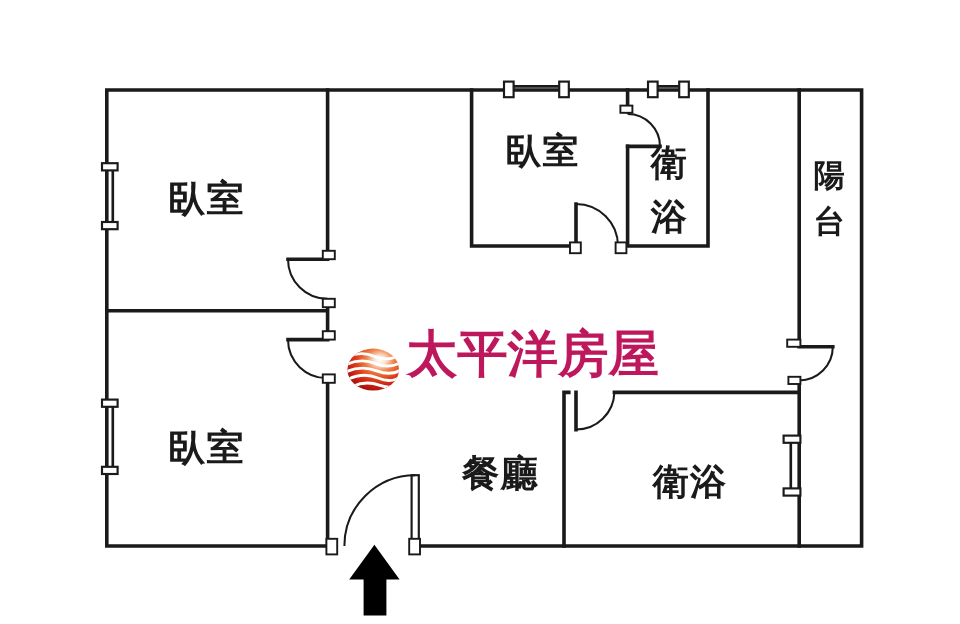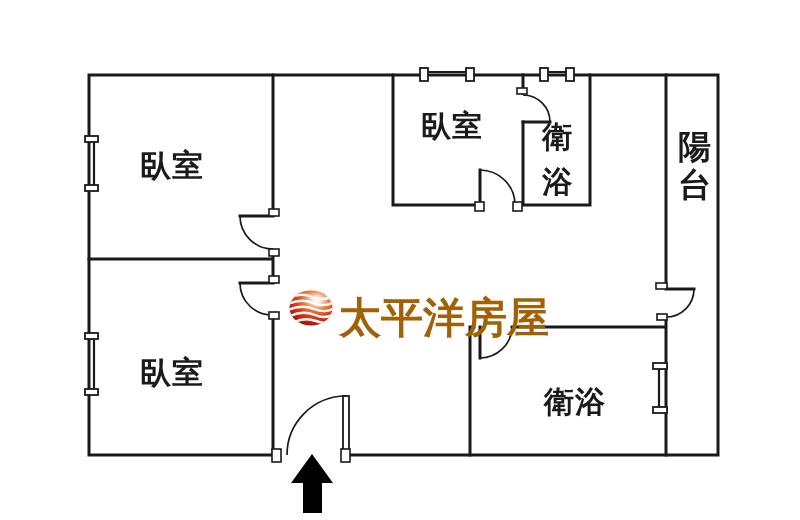--- a/index.html
+++ b/index.html
@@ -10,22 +10,22 @@
   .plan-svg{position:absolute;left:0;top:0;}
   .room-label{
     position:absolute;color:#1a1a1a;font-weight:600;white-space:nowrap;
     transform:translate(-50%,-50%);letter-spacing:1px;
   }
   .room-label.v{
     white-space:normal;width:1.08em;word-break:break-all;text-align:center;
     transform:none;letter-spacing:0;
   }
   .watermark-text{
-    position:absolute;left:339px;top:296px;height:44px;line-height:44px;
-    font-size:42px;font-weight:bold;color:#a16207;letter-spacing:0px;white-space:nowrap;
+    position:absolute;left:339px;top:273px;height:44px;line-height:44px;
+    font-size:42px;font-weight:bold;color:#be185d;letter-spacing:0px;white-space:nowrap;
   }
 </style>
 </head>
 <body>
 
 <div class="stage">
 
   <svg class="plan-svg" width="800" height="520" viewBox="0 0 800 520">
     <defs>
       <radialGradient id="globeGrad" cx="0.63" cy="0.28" r="0.85">
@@ -137,23 +137,24 @@
     </g>
   </svg>
 
   <div class="room-label" style="left:172px;top:166px;font-size:31px;">臥室</div>
 
   <div class="room-label" style="left:452px;top:126px;font-size:30px;">臥室</div>
 
   <div class="room-label v" style="left:541px;top:114px;font-size:30px;line-height:45px;">衛浴</div>
 
 
-  <div class="room-label v" style="left:677px;top:128px;font-size:33px;line-height:38px;">陽台</div>
+  <div class="room-label v" style="left:677px;top:128px;font-size:26px;line-height:38px;">陽台</div>
 
 
   <div class="room-label" style="left:172px;top:373px;font-size:31px;">臥室</div>
 
+  <div class="room-label" style="left:417px;top:395px;font-size:31px;">餐廳</div>
 
   <div class="room-label" style="left:575px;top:402px;font-size:30px;">衛浴</div>
 
   <div class="watermark-text">太平洋房屋</div>
 
 </div>
 
 </body></html>

